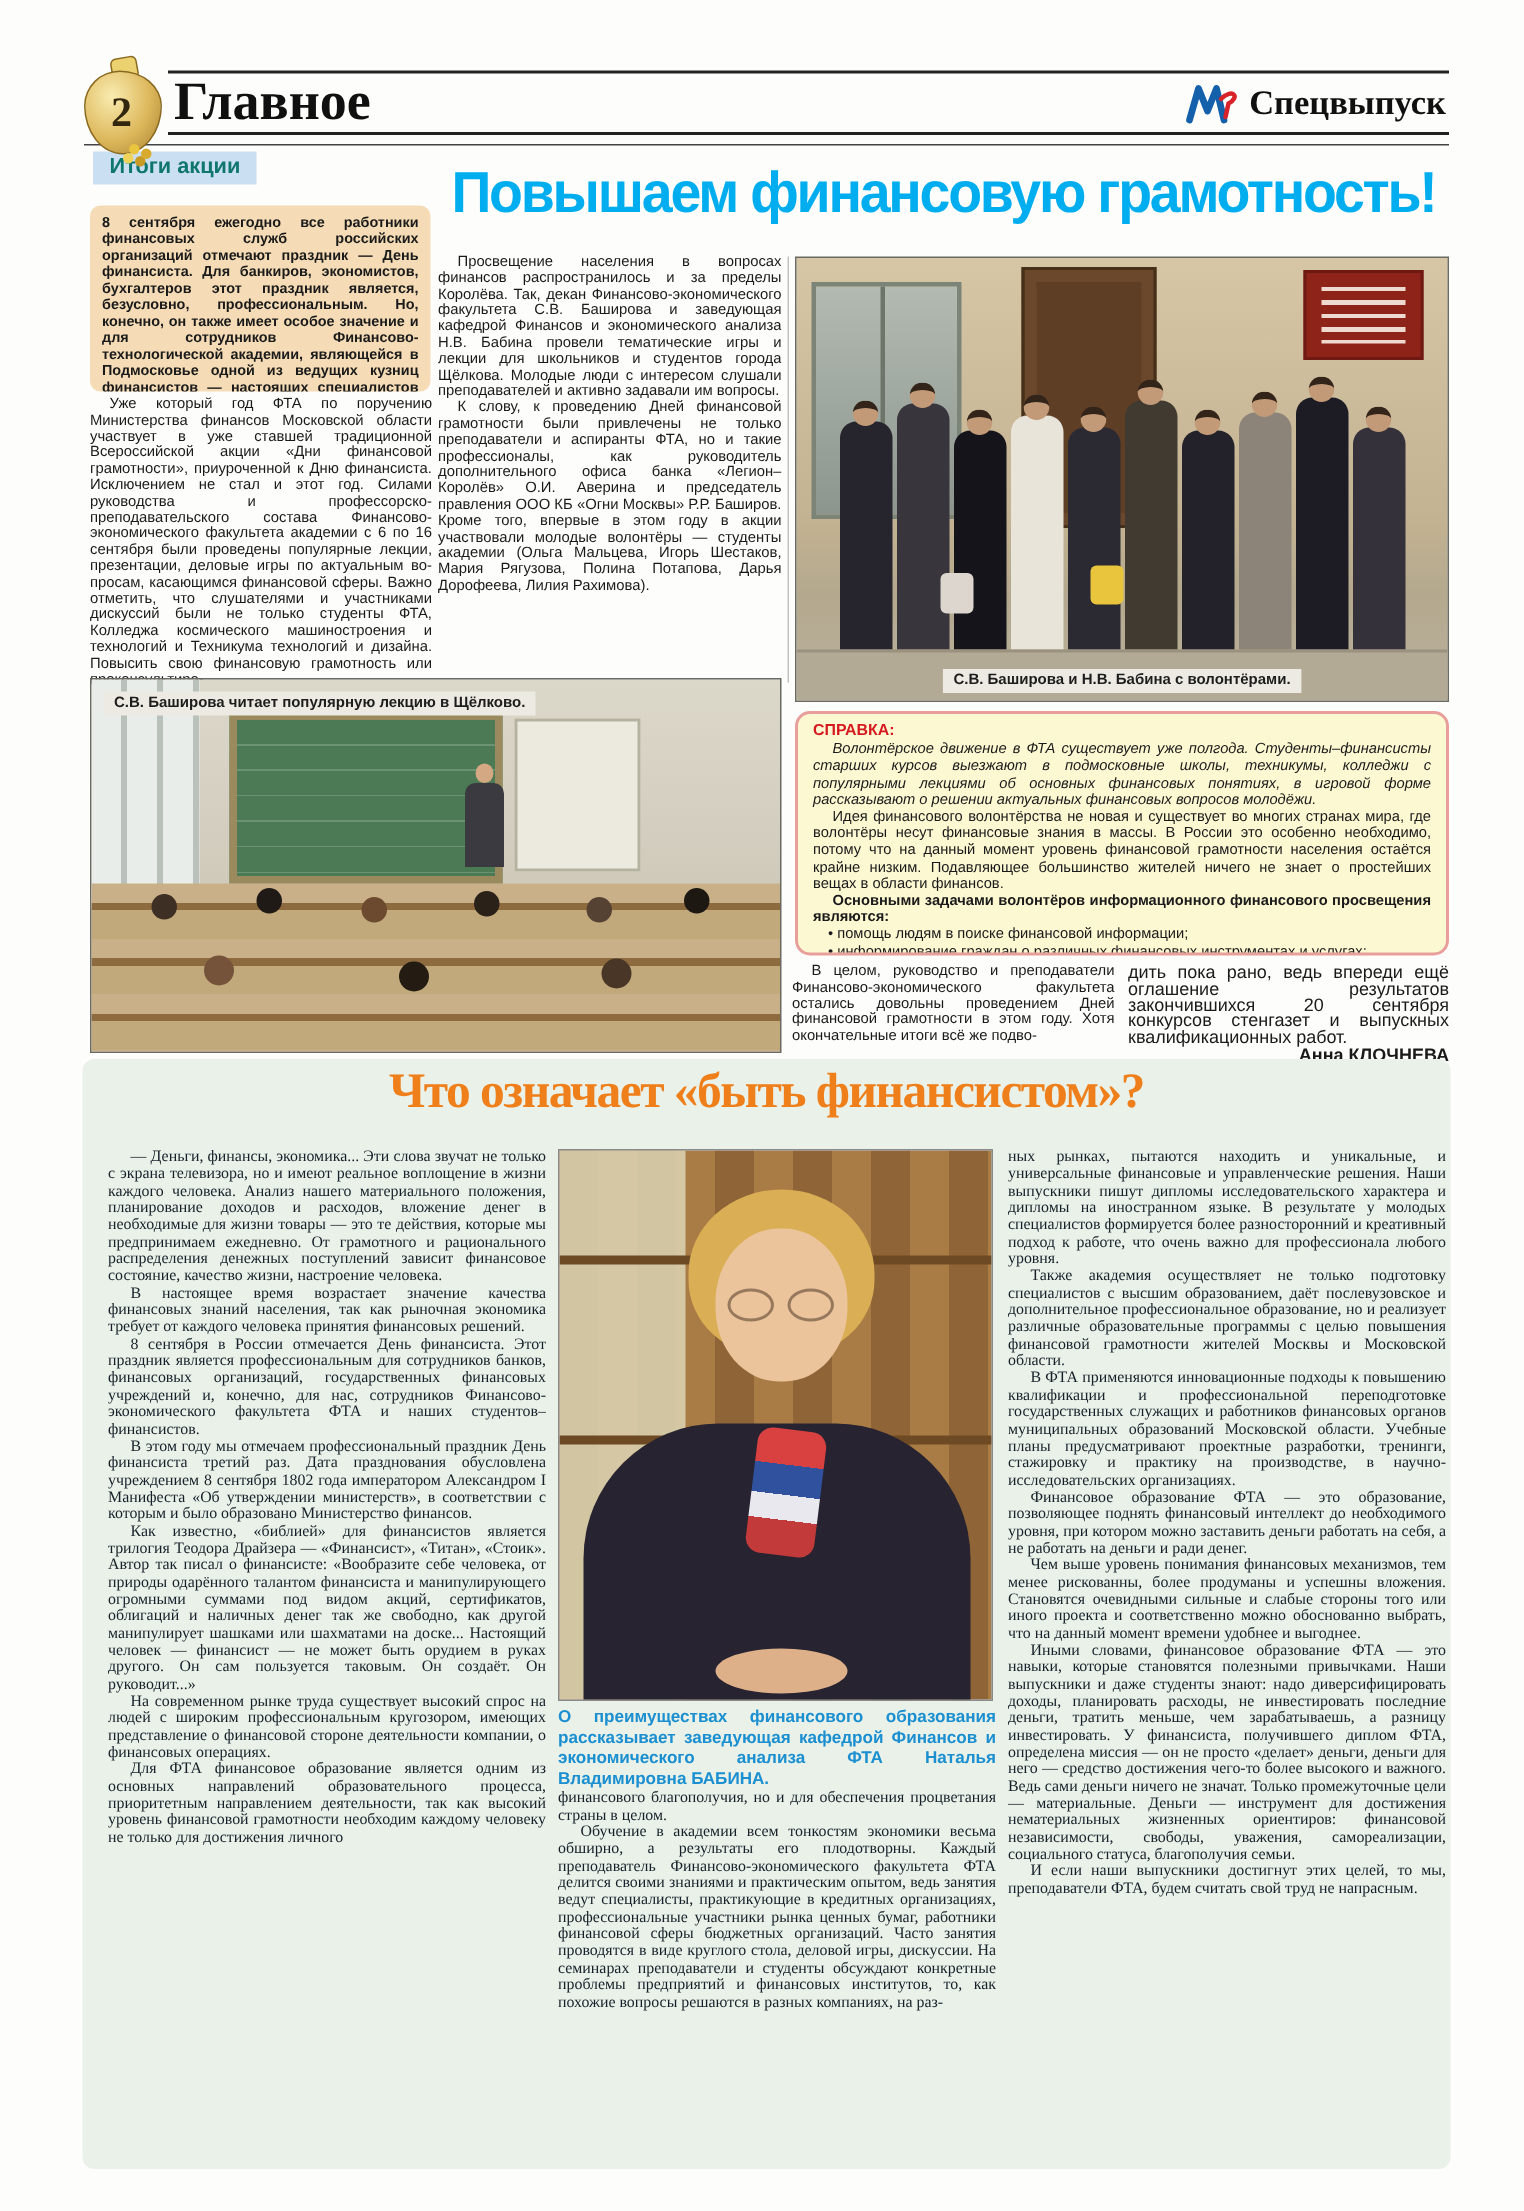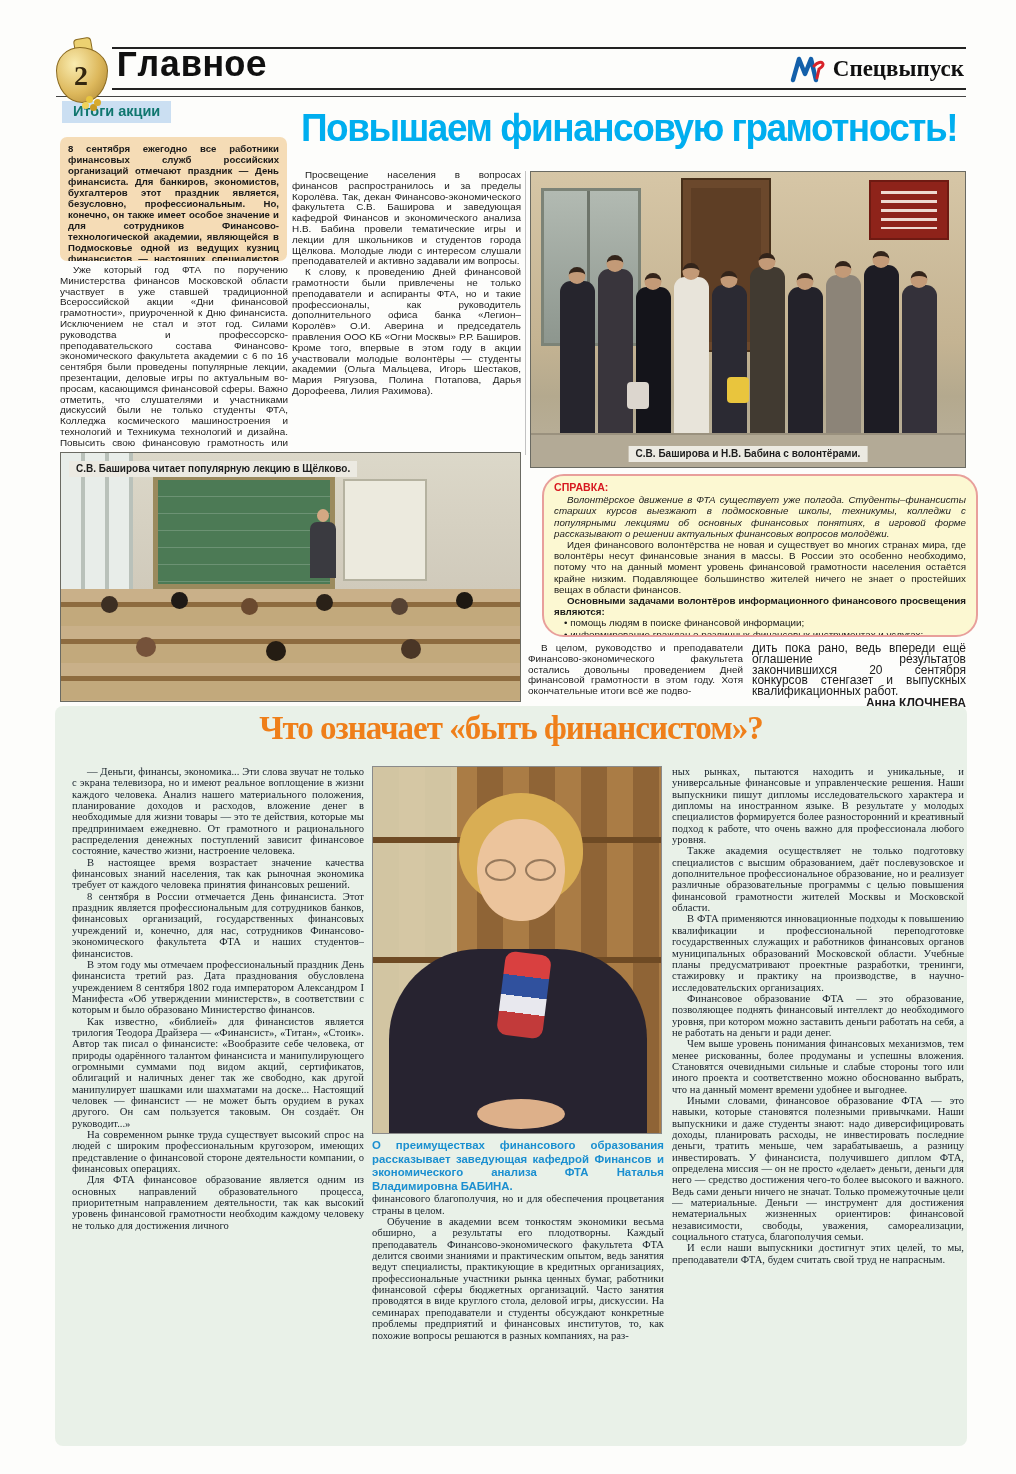--- a/index.html
+++ b/index.html
@@ -6,21 +6,21 @@
   .page{position:relative;width:1016px;height:1474px;margin:0 auto;background:#fdfdfb;
         font-family:"Liberation Sans",sans-serif;color:#1a1a1a;overflow:hidden;}
   p{margin:0;text-indent:13px;}
   p.cont{text-indent:0;}
 
   
   .hl{position:absolute;background:#222;}
   .hl1{left:112px;right:50px;top:47px;height:2px;}
   .hl2{left:112px;right:50px;top:88px;height:2px;}
   .hl3{left:56px;right:50px;top:96px;height:1px;background:#444;}
-  .section-title{position:absolute;left:116px;top:46px;font-family:Liberation Mono, monospace;
+  .section-title{position:absolute;left:116px;top:46px;font-family:Liberation Serif, serif;
         font-size:36px;font-weight:bold;color:#101010;letter-spacing:0;}
   .masthead-right{position:absolute;right:52px;top:55px;display:flex;align-items:center;gap:7px;}
   .edition{font-family:"Liberation Serif",serif;font-size:23px;font-weight:bold;color:#101010;}
   
   .bag{position:absolute;left:52px;top:38px;width:58px;height:70px;z-index:5;}
   .bag .tie{position:absolute;left:22px;top:0;width:16px;height:14px;background:#ecd171;
         border:1px solid #8a6a20;border-radius:4px;transform:rotate(-10deg);}
   .bag .body{position:absolute;left:4px;top:9px;width:50px;height:54px;
         background:radial-gradient(ellipse at 35% 30%,#f9ecb0,#ddb85c 55%,#a8802e);
         border:1px solid #8a6a20;border-radius:46% 54% 50% 50%/42% 42% 58% 58%;}
@@ -105,22 +105,22 @@
   .dot:nth-of-type(3){left:180px;bottom:86px;background:#6b4a2f;}
   .dot:nth-of-type(4){left:255px;bottom:90px;background:#2a2118;}
   .dot:nth-of-type(5){left:330px;bottom:86px;background:#564233;}
   .dot:nth-of-type(6){left:395px;bottom:92px;background:#1d1812;}
   .dot:nth-of-type(7){left:75px;bottom:44px;background:#75523a;width:20px;height:20px;}
   .dot:nth-of-type(8){left:205px;bottom:40px;background:#241c13;width:20px;height:20px;}
   .dot:nth-of-type(9){left:340px;bottom:42px;background:#4a3626;width:20px;height:20px;}
   .photo-lecture .caption{left:8px;top:8px;}
 
   
-  .spravka{position:absolute;left:542px;top:474px;width:436px;height:163px;box-sizing:border-box;
-        background:#fcf8d2;border:2px solid #e89f9b;border-radius:22px;padding:6px 10px;
+  .spravka{position:absolute;left:530px;top:474px;width:436px;height:163px;box-sizing:border-box;
+        background:#fcf8d2;border:2px solid #e89f9b;border-radius:10px;padding:6px 10px;
         font-size:9.8px;line-height:11.2px;text-align:justify;overflow:hidden;}
   .sp-title{color:#d71920;font-weight:bold;font-size:10.6px;text-indent:0;margin-bottom:1px;}
   .sp-italic{font-style:italic;}
   .sp-bold{font-weight:bold;}
   .sp-bullet{text-indent:10px;}
 
   .closeL{position:absolute;left:528px;top:643px;width:215px;font-size:9.9px;line-height:10.8px;
         text-align:justify;}
   .closeR{position:absolute;left:752px;top:643px;width:214px;font-size:12px;line-height:10.8px;
         text-align:justify;}

